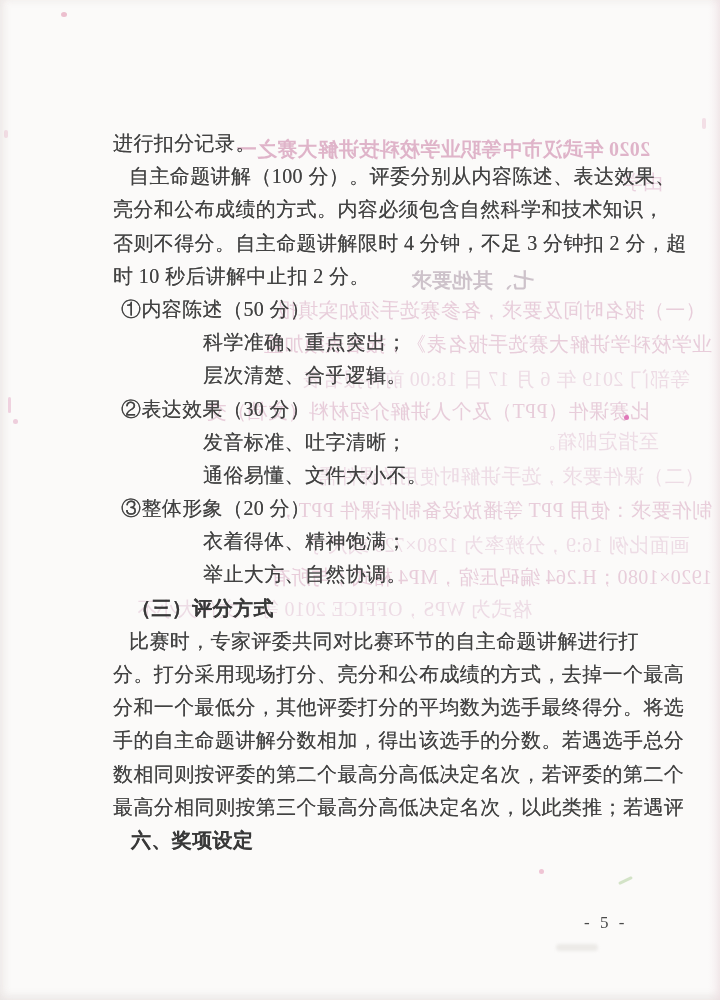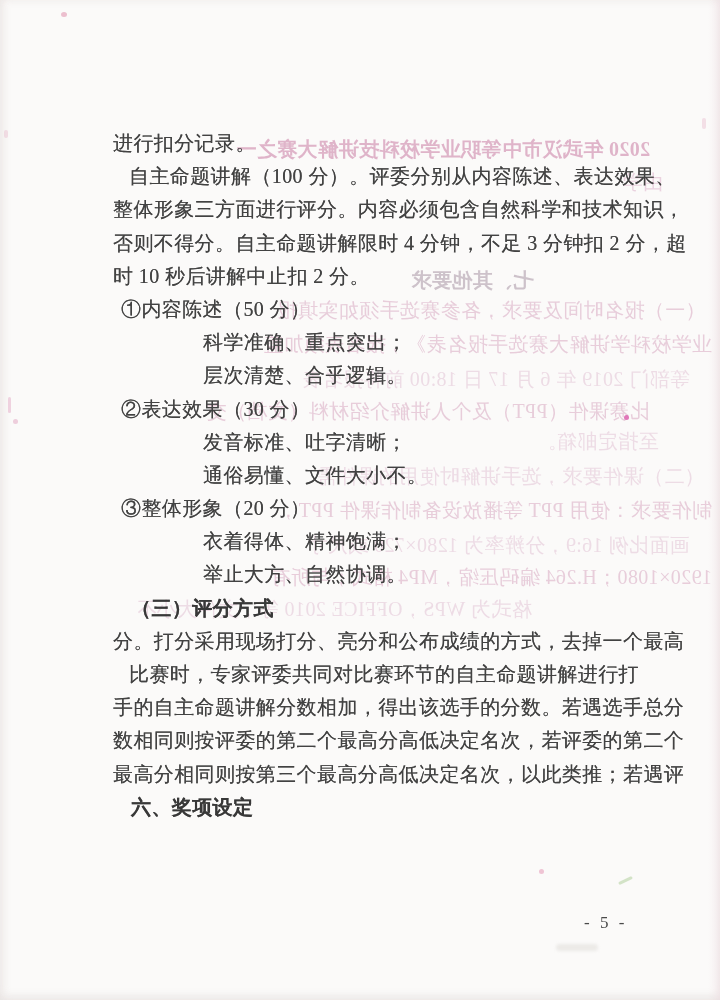--- a/index.html
+++ b/index.html
@@ -81,35 +81,36 @@
     <span class="b-faint" style="top:460px;right:15px;">（二）课件要求，选手讲解时使用的课件需</span>
     <span class="b-pink" style="top:494px;right:8px;">制作要求：使用 PPT 等播放设备制作课件 PPT，</span>
     <span class="b-faint" style="top:529px;right:30px;">画面比例 16:9，分辨率为 1280×720 或尺寸</span>
     <span class="b-pink" style="top:561px;right:8px;">1920×1080；H.264 编码压缩，MP4 格式；与所有</span>
     <span class="b-faint" style="top:593px;right:188px;">格式为 WPS，OFFICE 2010 等，文件大小不</span>
   </div>
 
   <div class="doc">
     <div class="line flush">进行扣分记录。</div>
     <div class="line indent">自主命题讲解（100 分）。评委分别从内容陈述、表达效果、</div>
-    <div class="line flush">整体形象三方面进行评分。内容必须包含自然科学和技术知识，</div>
+    <div class="line flush">亮分和公布成绩的方式。内容必须包含自然科学和技术知识，</div>
     <div class="line flush">否则不得分。自主命题讲解限时 4 分钟，不足 3 分钟扣 2 分，超</div>
     <div class="line flush">时 10 秒后讲解中止扣 2 分。</div>
     <div class="line num">①内容陈述（50 分）</div>
     <div class="line sub">科学准确、重点突出；</div>
     <div class="line sub">层次清楚、合乎逻辑。</div>
     <div class="line num">②表达效果（30 分）</div>
     <div class="line sub">发音标准、吐字清晰；</div>
     <div class="line sub">通俗易懂、文件大小不。</div>
     <div class="line num">③整体形象（20 分）</div>
     <div class="line sub">衣着得体、精神饱满；</div>
     <div class="line sub">举止大方、自然协调。</div>
     <div class="line head">（三）评分方式</div>
+    <div class="line indent">比赛时，专家评委共同对比赛环节的自主命题讲解进行打</div>
     <div class="line flush">分。打分采用现场打分、亮分和公布成绩的方式，去掉一个最高</div>
-    <div class="line indent">比赛时，专家评委共同对比赛环节的自主命题讲解进行打</div>
+    <div class="line flush">分和一个最低分，其他评委打分的平均数为选手最终得分。将选</div>
     <div class="line flush">手的自主命题讲解分数相加，得出该选手的分数。若遇选手总分</div>
     <div class="line flush">数相同则按评委的第二个最高分高低决定名次，若评委的第二个</div>
     <div class="line flush">最高分相同则按第三个最高分高低决定名次，以此类推；若遇评</div>
     <div class="line head">六、奖项设定</div>
   </div>
 
   <div class="pagenum">- 5 -</div>
 
   <div class="speck sp1"></div>
   <div class="speck sp2"></div>

